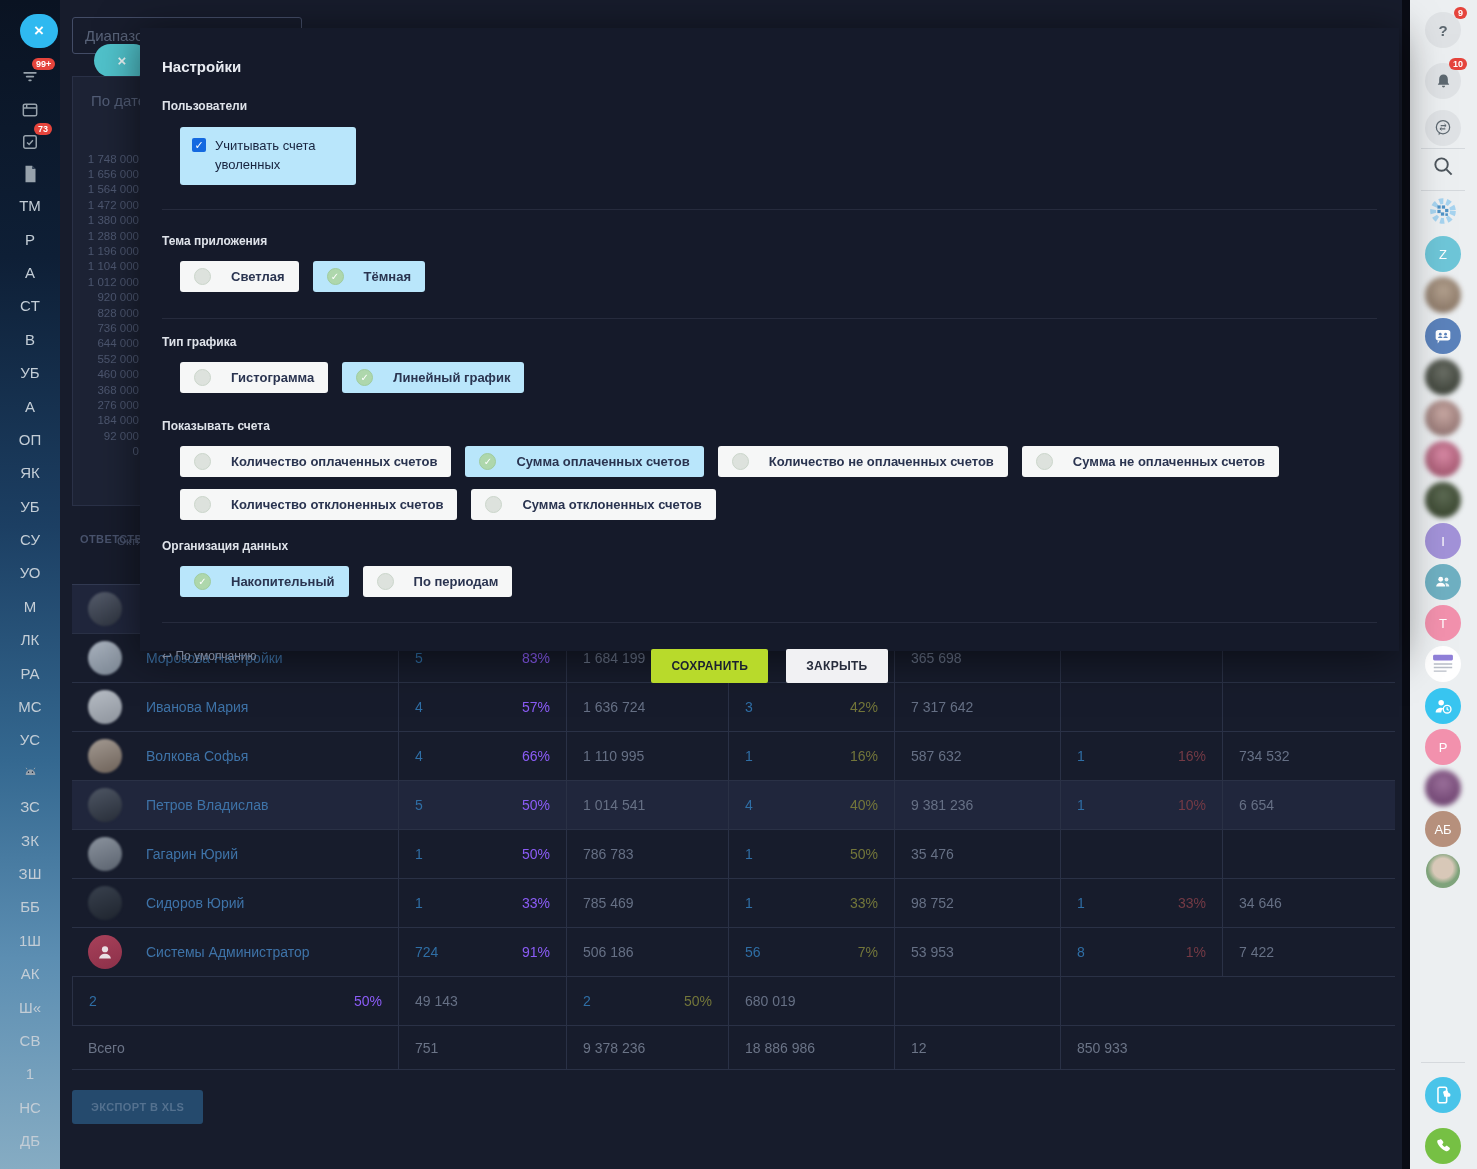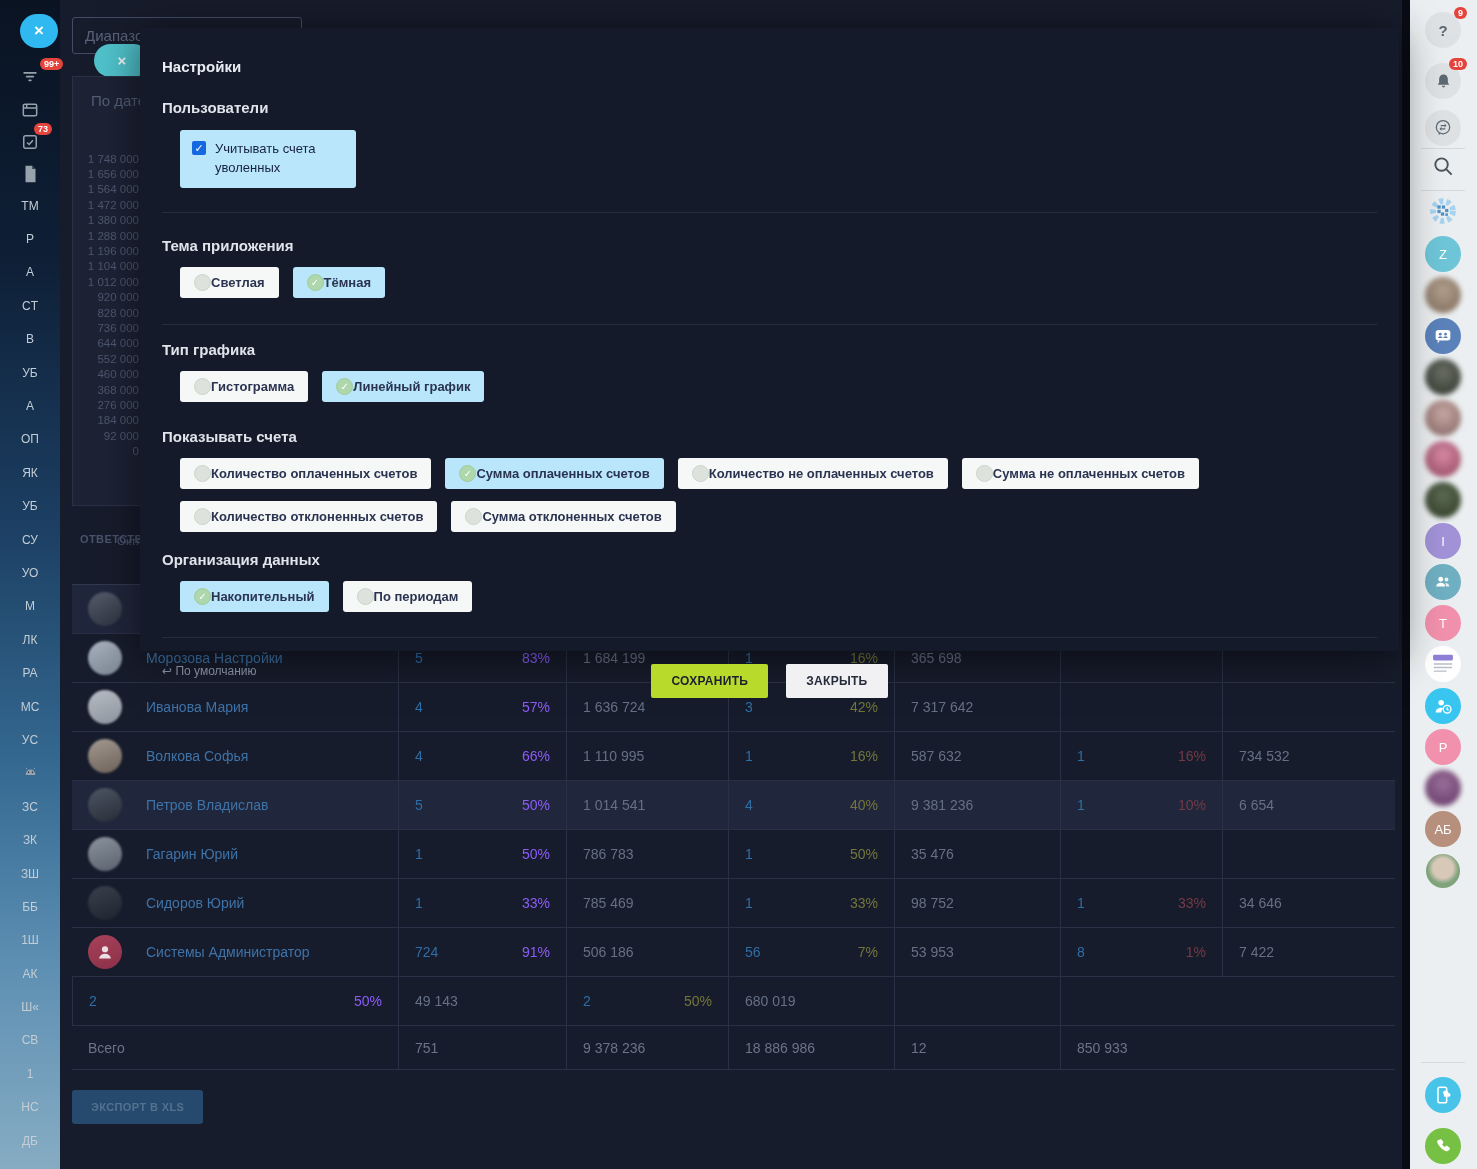--- a/index.html
+++ b/index.html
@@ -8,21 +8,21 @@
   
   .left-sidebar{position:absolute;left:0;top:0;width:60px;height:1169px;
     background:linear-gradient(180deg,#0a1322 0%,#0e1f36 22%,#1c3f63 45%,#346890 65%,#5c8eb2 82%,#86acc3 100%);z-index:5;}
   .ls-close{position:absolute;left:20px;top:14px;width:38px;height:34px;border-radius:17px;
     background:#2fb9f0;color:#fff;font-size:17px;font-weight:bold;display:flex;align-items:center;justify-content:center;cursor:pointer;}
   .ls-icon{position:absolute;left:30px;transform:translateX(-50%);width:22px;height:22px;display:flex;align-items:center;justify-content:center;}
   .ls-badge{position:absolute;background:#e5443c;color:#fff;font-size:9px;font-weight:bold;border-radius:8px;
     padding:1px 4px;line-height:10px;z-index:6;}
   .ls-letters{position:absolute;left:0;top:189px;width:60px;}
   .ls-letter{height:33.4px;display:flex;align-items:center;justify-content:center;
-    color:#c3cdd6;font-size:12px;cursor:pointer;}
+    color:#c3cdd6;font-size:15px;cursor:pointer;}
   
   .main{position:absolute;left:60px;top:0;width:1342px;height:1169px;background:#171c2c;}
   .range-input{position:absolute;left:12px;top:17px;width:230px;height:37px;background:transparent;
     border:1px solid #434c66;border-radius:3px;padding:0 12px;font-size:15px;color:#aab2c4;box-sizing:border-box;outline:none;}
   .range-input::placeholder{color:#596379;}
   .teal-x{position:absolute;left:34px;top:44px;width:56px;height:33px;border-radius:17px;background:#50c2cb;
     color:#eef7f8;font-size:15px;font-weight:bold;display:flex;align-items:center;justify-content:center;cursor:pointer;}
   .chart-card{position:absolute;left:12px;top:76px;width:1323px;height:430px;background:#1d2335;border:1px solid #2a3147;box-sizing:border-box;}
   .date-filter{position:absolute;left:18px;top:15px;font-size:15px;color:#525d76;}
   .y-ticks{position:absolute;left:0;top:74px;width:86px;}
@@ -49,29 +49,29 @@
   .t-sum{color:#667085;}
   .t-total-txt{color:#6b7487;}
   .avatar{width:34px;height:34px;border-radius:50%;margin-right:24px;flex:0 0 34px;filter:blur(1.2px);}
   .avatar.sharp{filter:none;display:flex;align-items:center;justify-content:center;}
   .export-btn{position:absolute;left:12px;top:1090px;padding:11px 19px;background:#254a6d;color:#54718f;
     font-size:11px;font-weight:bold;border-radius:3px;cursor:pointer;letter-spacing:.4px;}
   
   .modal{position:absolute;left:80px;top:28px;width:1259px;height:623px;background:#151a2a;z-index:20;
     padding:16px 22px;box-sizing:border-box;box-shadow:0 6px 40px rgba(0,0,0,.55);}
   .m-title{font-size:15px;font-weight:bold;color:#e9ecf2;margin:14px 0 24px 0;}
-  .m-label{font-size:15px;font-weight:bold;color:#dfe3ea;}
+  .m-label{font-size:12px;font-weight:bold;color:#dfe3ea;}
   .m-divider{height:1px;background:#262b3d;}
   .chk-tile{display:flex;align-items:flex-start;gap:9px;background:#b9e6fb;border-radius:3px;
     width:152px;padding:10px 12px;margin:14px 0 0 18px;cursor:pointer;}
   .chk-box{width:14px;height:14px;background:#1469e0;border-radius:2px;margin-top:1px;
     color:#fff;font-size:11px;line-height:14px;text-align:center;flex:0 0 14px;}
   .chk-lbl{font-size:13px;color:#17233e;line-height:1.45;}
   .tiles{display:flex;flex-wrap:wrap;gap:14px;row-gap:12px;margin:13px 0 0 18px;}
-  .tile{display:inline-flex;align-items:center;gap:0;background:#f6f7f7;border-radius:3px;
+  .tile{display:inline-flex;align-items:center;gap:20px;background:#f6f7f7;border-radius:3px;
     padding:7px 14px;font-size:13px;font-weight:bold;color:#2a3450;cursor:pointer;}
   .tile.sel{background:#b9e6fb;}
   .radio{width:17px;height:17px;border-radius:50%;background:#dde2dd;border:1px solid #cbd6cb;
     box-sizing:border-box;display:flex;align-items:center;justify-content:center;font-size:10px;color:transparent;}
   .tile.sel .radio{background:#aed7ac;border-color:#9fcc9e;color:#fff;}
   .m-footer{position:relative;height:40px;margin-top:14px;}
   .m-default{position:absolute;left:0;top:12px;color:#7e8699;font-size:12px;cursor:pointer;}
   .m-btns{display:flex;justify-content:center;gap:18px;}
   .btn{padding:10px 20px;font-size:12px;font-weight:bold;border-radius:2px;cursor:pointer;letter-spacing:.3px;}
   .btn-save{background:#b8da2b;color:#1b2130;}
@@ -93,21 +93,21 @@
 
 <div class="left-sidebar">
   <div class="ls-close">×</div>
   <div class="ls-icon" style="top:66px">
     <svg width="20" height="20" viewBox="0 0 24 24" fill="#97a2ac">
         <rect x="4" y="6" width="16" height="2.2" rx="1"></rect>
         <rect x="7" y="10.5" width="10" height="2.2" rx="1"></rect>
         <rect x="10" y="15" width="4" height="2.2" rx="1"></rect>
       </svg>
   </div>
-  <div class="ls-badge" style="left:40px;top:58px">99+</div>
+  <div class="ls-badge" style="left:32px;top:58px">99+</div>
   <div class="ls-icon" style="top:99px">
     <svg width="20" height="20" viewBox="0 0 24 24" fill="none" stroke="#97a2ac" stroke-width="1.8">
         <rect x="4" y="5" width="16" height="14" rx="2"></rect>
         <path d="M4 9.5h16M8 5v4.5"></path>
       </svg>
   </div>
   <div class="ls-icon" style="top:131px">
     <svg width="20" height="20" viewBox="0 0 24 24" fill="none" stroke="#97a2ac" stroke-width="1.8">
         <rect x="4.5" y="4.5" width="15" height="15" rx="2"></rect>
         <path d="M8.5 12.5l2.5 2.5 4.5-5"></path>

